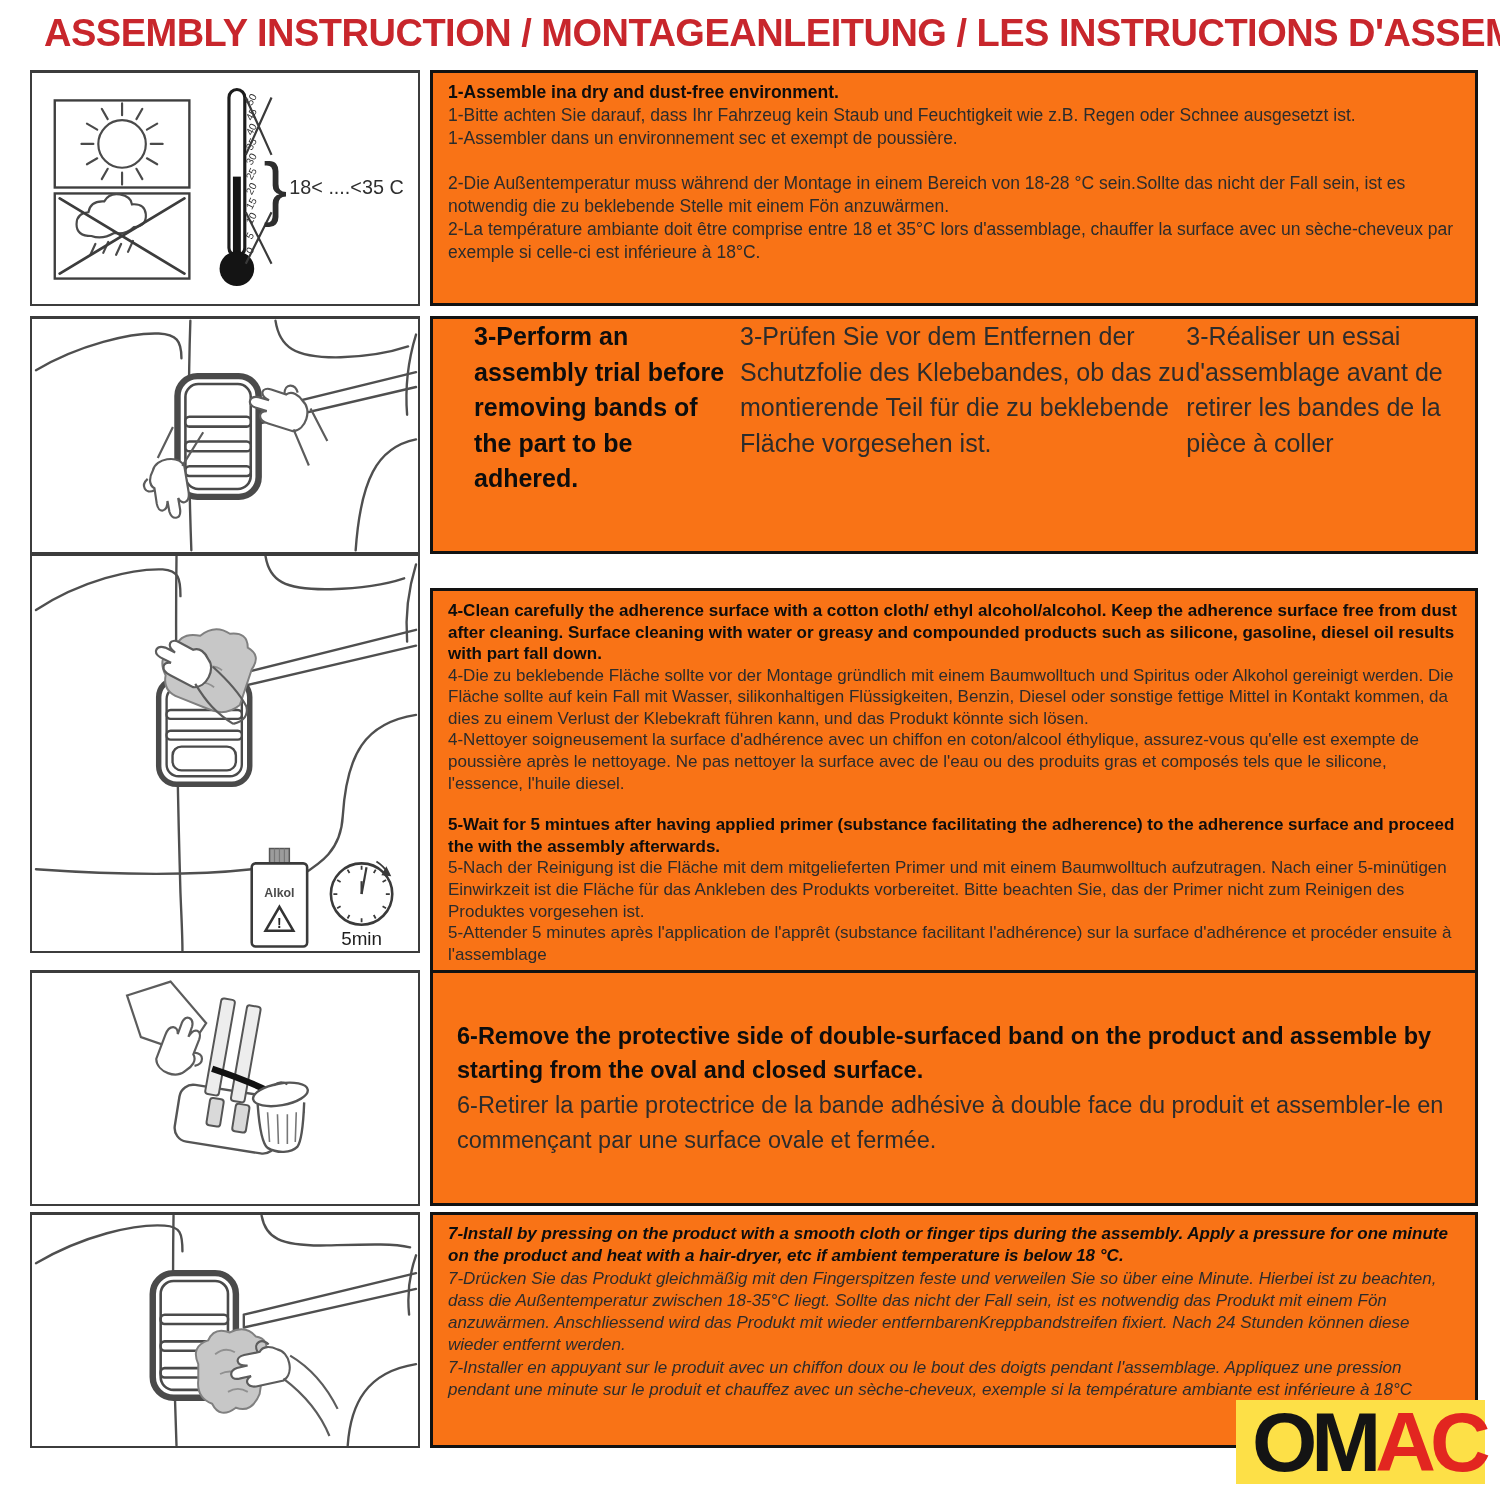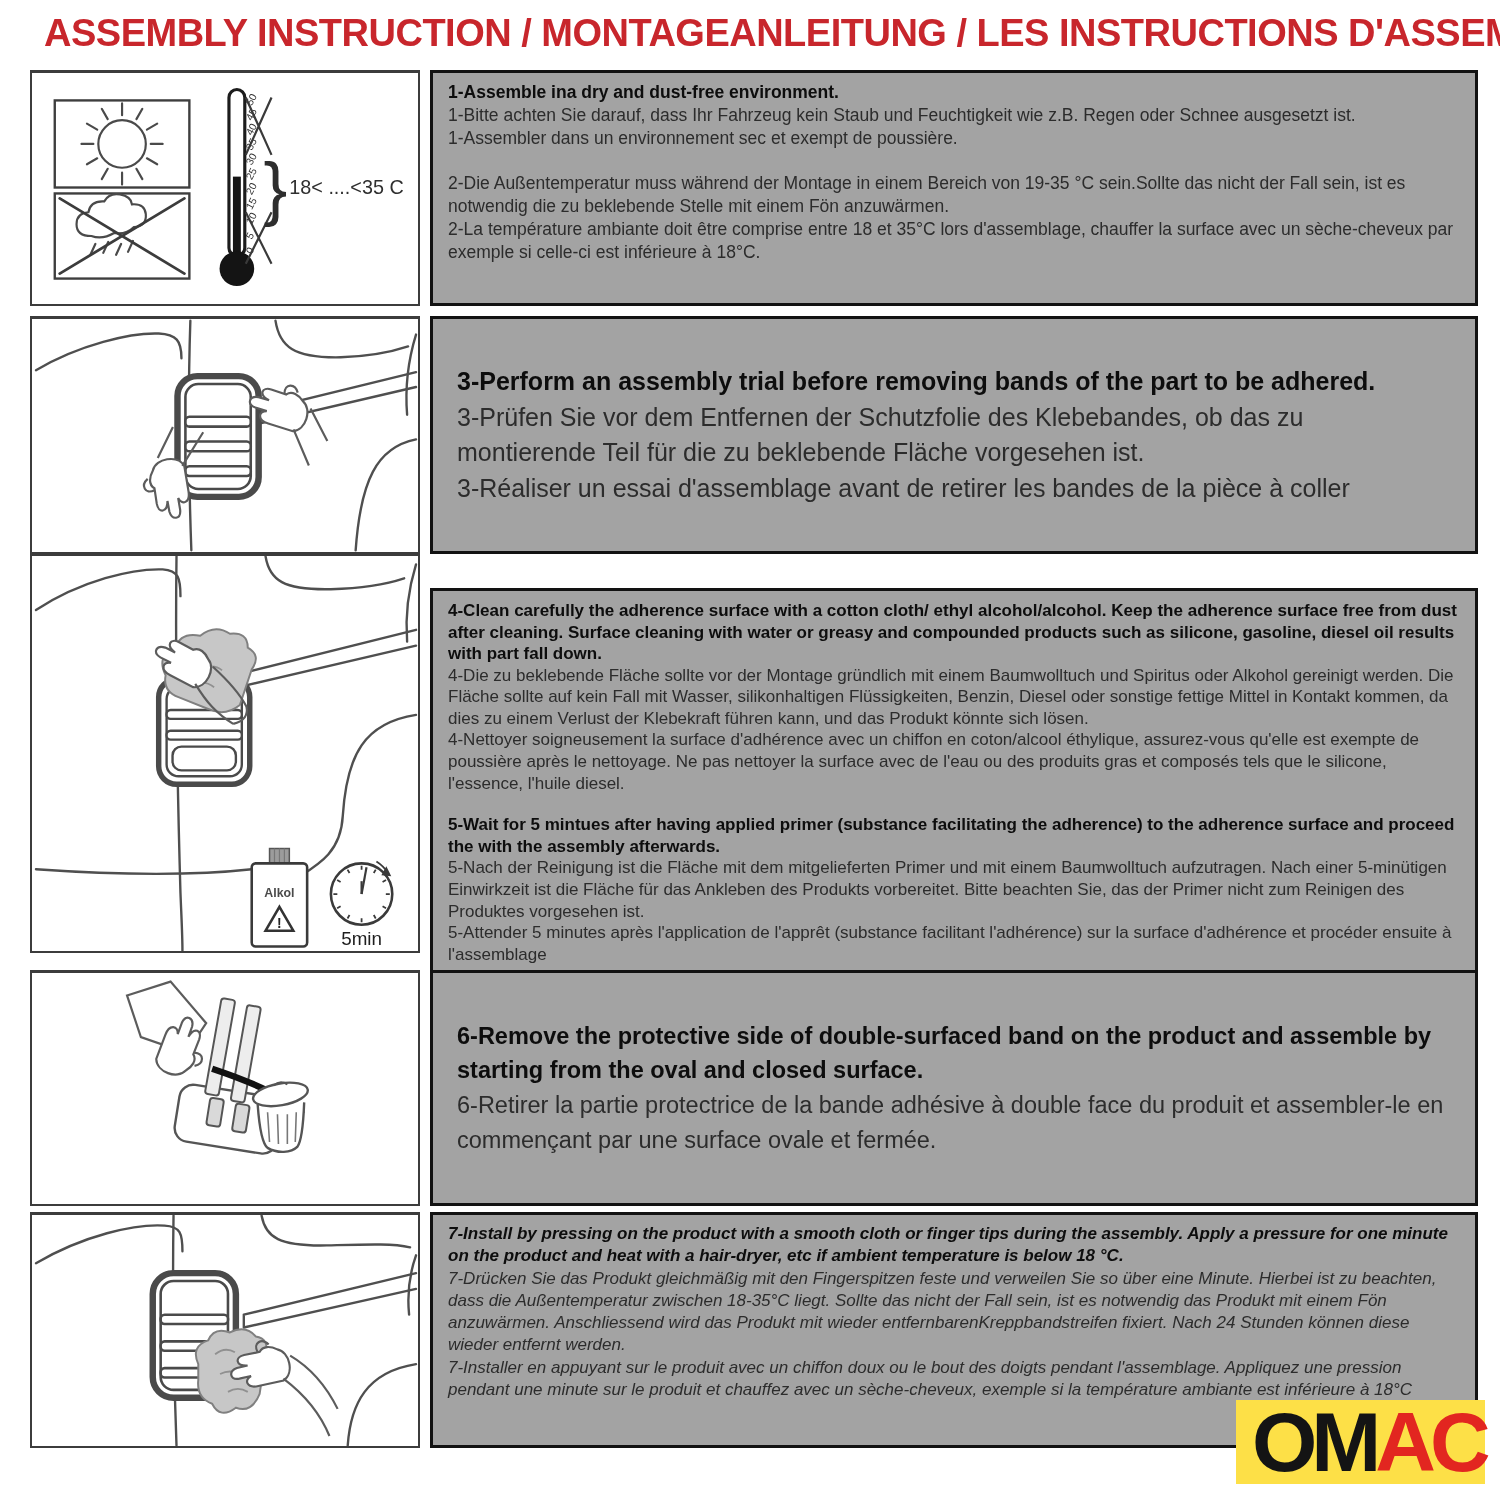--- a/index.html
+++ b/index.html
@@ -5,26 +5,26 @@
   html,body{margin:0;padding:0;background:#fff;}
   .page{position:relative;width:1500px;height:1500px;background:#fff;overflow:hidden;
         font-family:"Liberation Sans",sans-serif;color:#2c2c2c;}
   .title{position:absolute;left:44px;top:12px;font-size:38px;font-weight:700;
          letter-spacing:-0.5px;color:#c8262c;white-space:nowrap;}
   .row{position:absolute;left:0;top:0;width:1500px;}
   .imgbox{position:absolute;left:30px;width:390px;box-sizing:border-box;
           border:2px solid #3c3c3c;border-top-width:3px;background:#fff;}
   .imgbox svg{display:block;width:100%;height:100%;}
   .textbox{position:absolute;left:430px;width:1048px;box-sizing:border-box;
-           border:3px solid #121212;background:#a3a3a3;}
+           border:3px solid #121212;background:#f97316;}
   .textbox p{margin:0;}
   .t-sm{font-size:17.5px;line-height:1.31;padding:8px 16px 6px 15px;}
   .t-s3{font-size:17px;line-height:1.27;padding:9px 16px 6px 15px;}
-  .t-lg{font-size:25px;line-height:1.42;padding:0 30px 0 24px;
-        display:flex;flex-direction:column;justify-content:center;}
+  .t-lg{font-size:25px;line-height:1.42;padding:0 30px 0 41px;
+        display:flex;flex-direction:row;justify-content:center;}
   .t-l4{font-size:23.5px;line-height:1.47;padding:0 30px 0 24px;
         display:flex;flex-direction:column;justify-content:center;}
   .b{font-weight:700;color:#0d0d0d;}
   .gap{height:22px;}
   .gap-s{height:20px;}
   .logo{position:absolute;left:1236px;top:1400px;height:84px;display:flex;align-items:center;
         background:#fde047;padding-left:16px;font-weight:700;font-size:84px;line-height:1;
         letter-spacing:-6px;white-space:nowrap;}
   .logo .blk{color:#141414;}
   .logo .red{color:#e22620;}
@@ -77,21 +77,21 @@
           <text x="234" y="140" font-size="72" font-weight="400" fill="#2e2e2e">}</text>
           <text x="260" y="122" font-size="20" fill="#2f2f2f">18&lt; ....&lt;35 C</text>
         </g>
       </svg>
     </div>
     <div class="textbox t-sm" style="top:70px;height:236px;">
       <p class="b">1-Assemble ina dry and dust-free environment.</p>
       <p>1-Bitte achten Sie darauf, dass Ihr Fahrzeug kein Staub und Feuchtigkeit wie z.B. Regen oder Schnee ausgesetzt ist.</p>
       <p>1-Assembler dans un environnement sec et exempt de poussière.</p>
       <div class="gap"></div>
-      <p>2-Die Außentemperatur muss während der Montage in einem Bereich von 19-35 °C  sein.Sollte das nicht der Fall sein, ist es notwendig die zu beklebende Stelle mit einem Fön anzuwärmen.</p>
+      <p>2-Die Außentemperatur muss während der Montage in einem Bereich von 18-28 °C  sein.Sollte das nicht der Fall sein, ist es notwendig die zu beklebende Stelle mit einem Fön anzuwärmen.</p>
       <p>2-La température ambiante doit être comprise entre 18 et 35°C lors d'assemblage, chauffer la surface avec un sèche-cheveux par exemple si celle-ci est inférieure à 18°C.</p>
     </div>
   </div>
 
   <div class="row">
     <div class="imgbox" style="top:316px;height:238px;">
       <svg viewBox="0 0 390 232">
         <g fill="none" stroke="#4f4f4f" stroke-width="2.4" stroke-linecap="round">
           <path d="M4,50 C48,24 100,12 128,13 C146,14 151,20 151,38"></path>
           <path d="M160,0 C158,60 158,150 161,232"></path>

